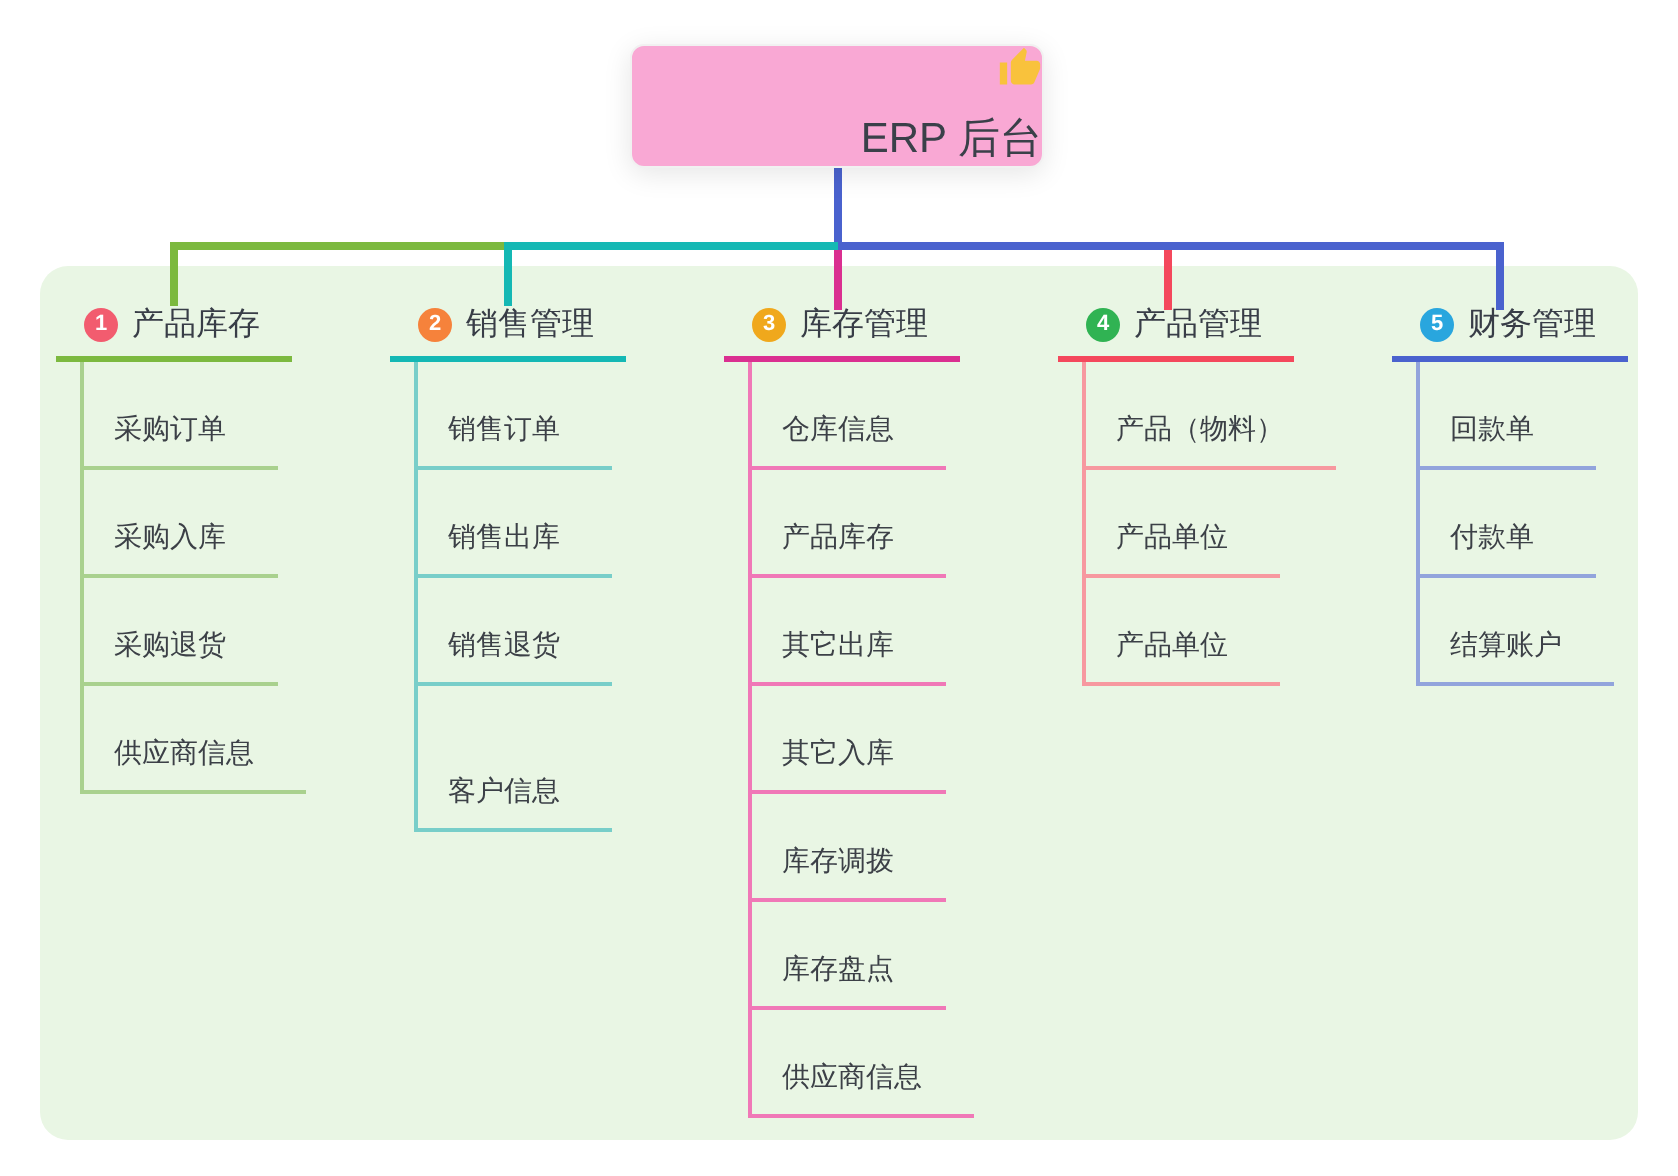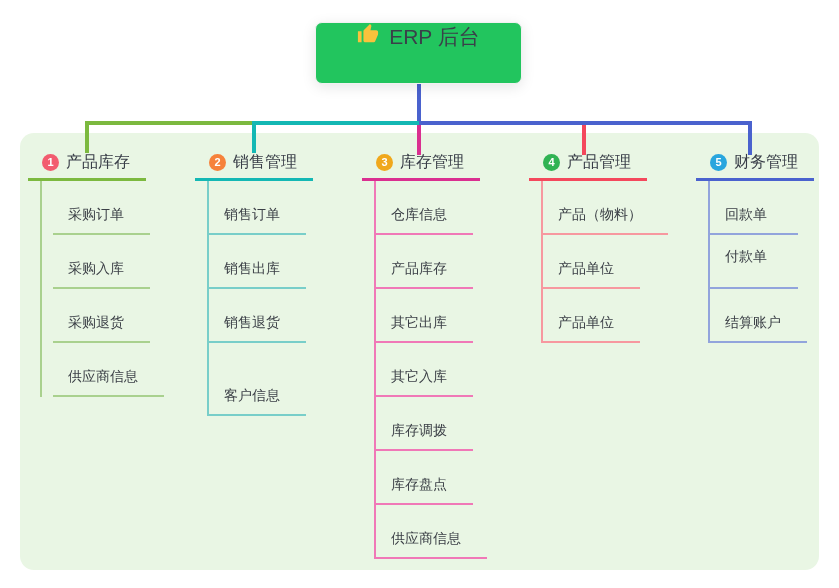--- a/index.html
+++ b/index.html
@@ -5,24 +5,24 @@
   html,body { margin:0; padding:0; background:#ffffff; font-family:"Liberation Sans","DejaVu Sans",sans-serif; }
   .canvas { position:relative; width:839px; height:588px; background:#ffffff; overflow:hidden; }
 
   .panel { position:absolute; left:20px; top:133px; width:799px; height:437px;
            border-radius:14px; }
 
   svg.connectors { position:absolute; left:0; top:0; width:839px; height:588px; pointer-events:none; }
   svg.connectors path { fill:none; stroke-width:4; }
 
   .root-node { position:absolute; left:315px; top:22px; width:205px; height:60px;
-               background:#22c55e; border-radius:7px; border:1px solid #f1f1f1;
+               background:#f9a8d4; border-radius:7px; border:1px solid #f1f1f1;
                box-shadow:0 3px 14px rgba(0,0,0,0.10);
-               display:flex; align-items:flex-start; justify-content:center; gap:10px;
-               font-size:21px; color:#3a4049; font-weight:500; z-index:2; cursor:pointer; }
+               display:flex; align-items:flex-end; justify-content:center; gap:10px;
+               font-size:21px; color:#3a4049; font-weight:500; z-index:2; cursor:pointer;flex-direction:column; }
   .root-node svg { display:block; }
 
   .branch { position:absolute; top:146px; width:118px; }
   .branch-header { height:32px; display:flex; align-items:center; padding-left:14px;
                    border-bottom:3px solid #999; cursor:pointer; }
   .badge { width:17px; height:17px; border-radius:50%; background:#999; color:#fff;
            font-size:11px; font-weight:bold; line-height:17px; text-align:center;
            margin-right:7px; flex:none; }
   .branch-label { font-size:16px; font-weight:500; color:#383d47; white-space:nowrap; }
 
@@ -52,21 +52,21 @@
       <path d="M1 21h4V9H1v12zm22-11c0-1.1-.9-2-2-2h-6.31l.95-4.57.03-.32c0-.41-.17-.79-.44-1.06L14.17 1 7.59 7.59C7.22 7.95 7 8.45 7 9v10c0 1.1.9 2 2 2h9c.83 0 1.54-.5 1.84-1.22l3.02-7.05c.09-.23.14-.47.14-.73v-2z" style="fill: rgb(249, 194, 60);"></path>
     </svg>
     <span>ERP 后台</span>
   </div>
 
   <div class="branch" style="left:28px">
     <div class="branch-header" style="border-color: rgb(124, 185, 63);">
       <span class="badge" style="background-color: rgb(242, 92, 111);">1</span>
       <span class="branch-label">产品库存</span>
     </div>
-    <div class="children" style="border-color: rgb(169, 209, 142); padding-left: 11px;">
+    <div class="children" style="border-color: rgb(169, 209, 142);">
       <div class="child" style="border-color: rgb(169, 209, 142);">
           <span>采购订单</span>
         </div>
       <div class="child" style="border-color: rgb(169, 209, 142);">
           <span>采购入库</span>
         </div>
       <div class="child" style="border-color: rgb(169, 209, 142);">
           <span>采购退货</span>
         </div>
       <div class="child" style="border-color: rgb(169, 209, 142);">
@@ -146,21 +146,21 @@
 
   <div class="branch" style="left:696px">
     <div class="branch-header" style="border-color: rgb(74, 98, 206);">
       <span class="badge" style="background-color: rgb(41, 166, 222);">5</span>
       <span class="branch-label">财务管理</span>
     </div>
     <div class="children" style="border-color: rgb(146, 164, 220);">
       <div class="child" style="border-color: rgb(146, 164, 220); text-align: center;">
           <span>回款单</span>
         </div>
-      <div class="child" style="border-color: rgb(146, 164, 220); align-items: center;">
+      <div class="child" style="border-color: rgb(146, 164, 220);">
           <span>付款单</span>
         </div>
       <div class="child" style="border-color: rgb(146, 164, 220);">
           <span>结算账户</span>
         </div>
     </div>
   </div>
 
 </div>
 

